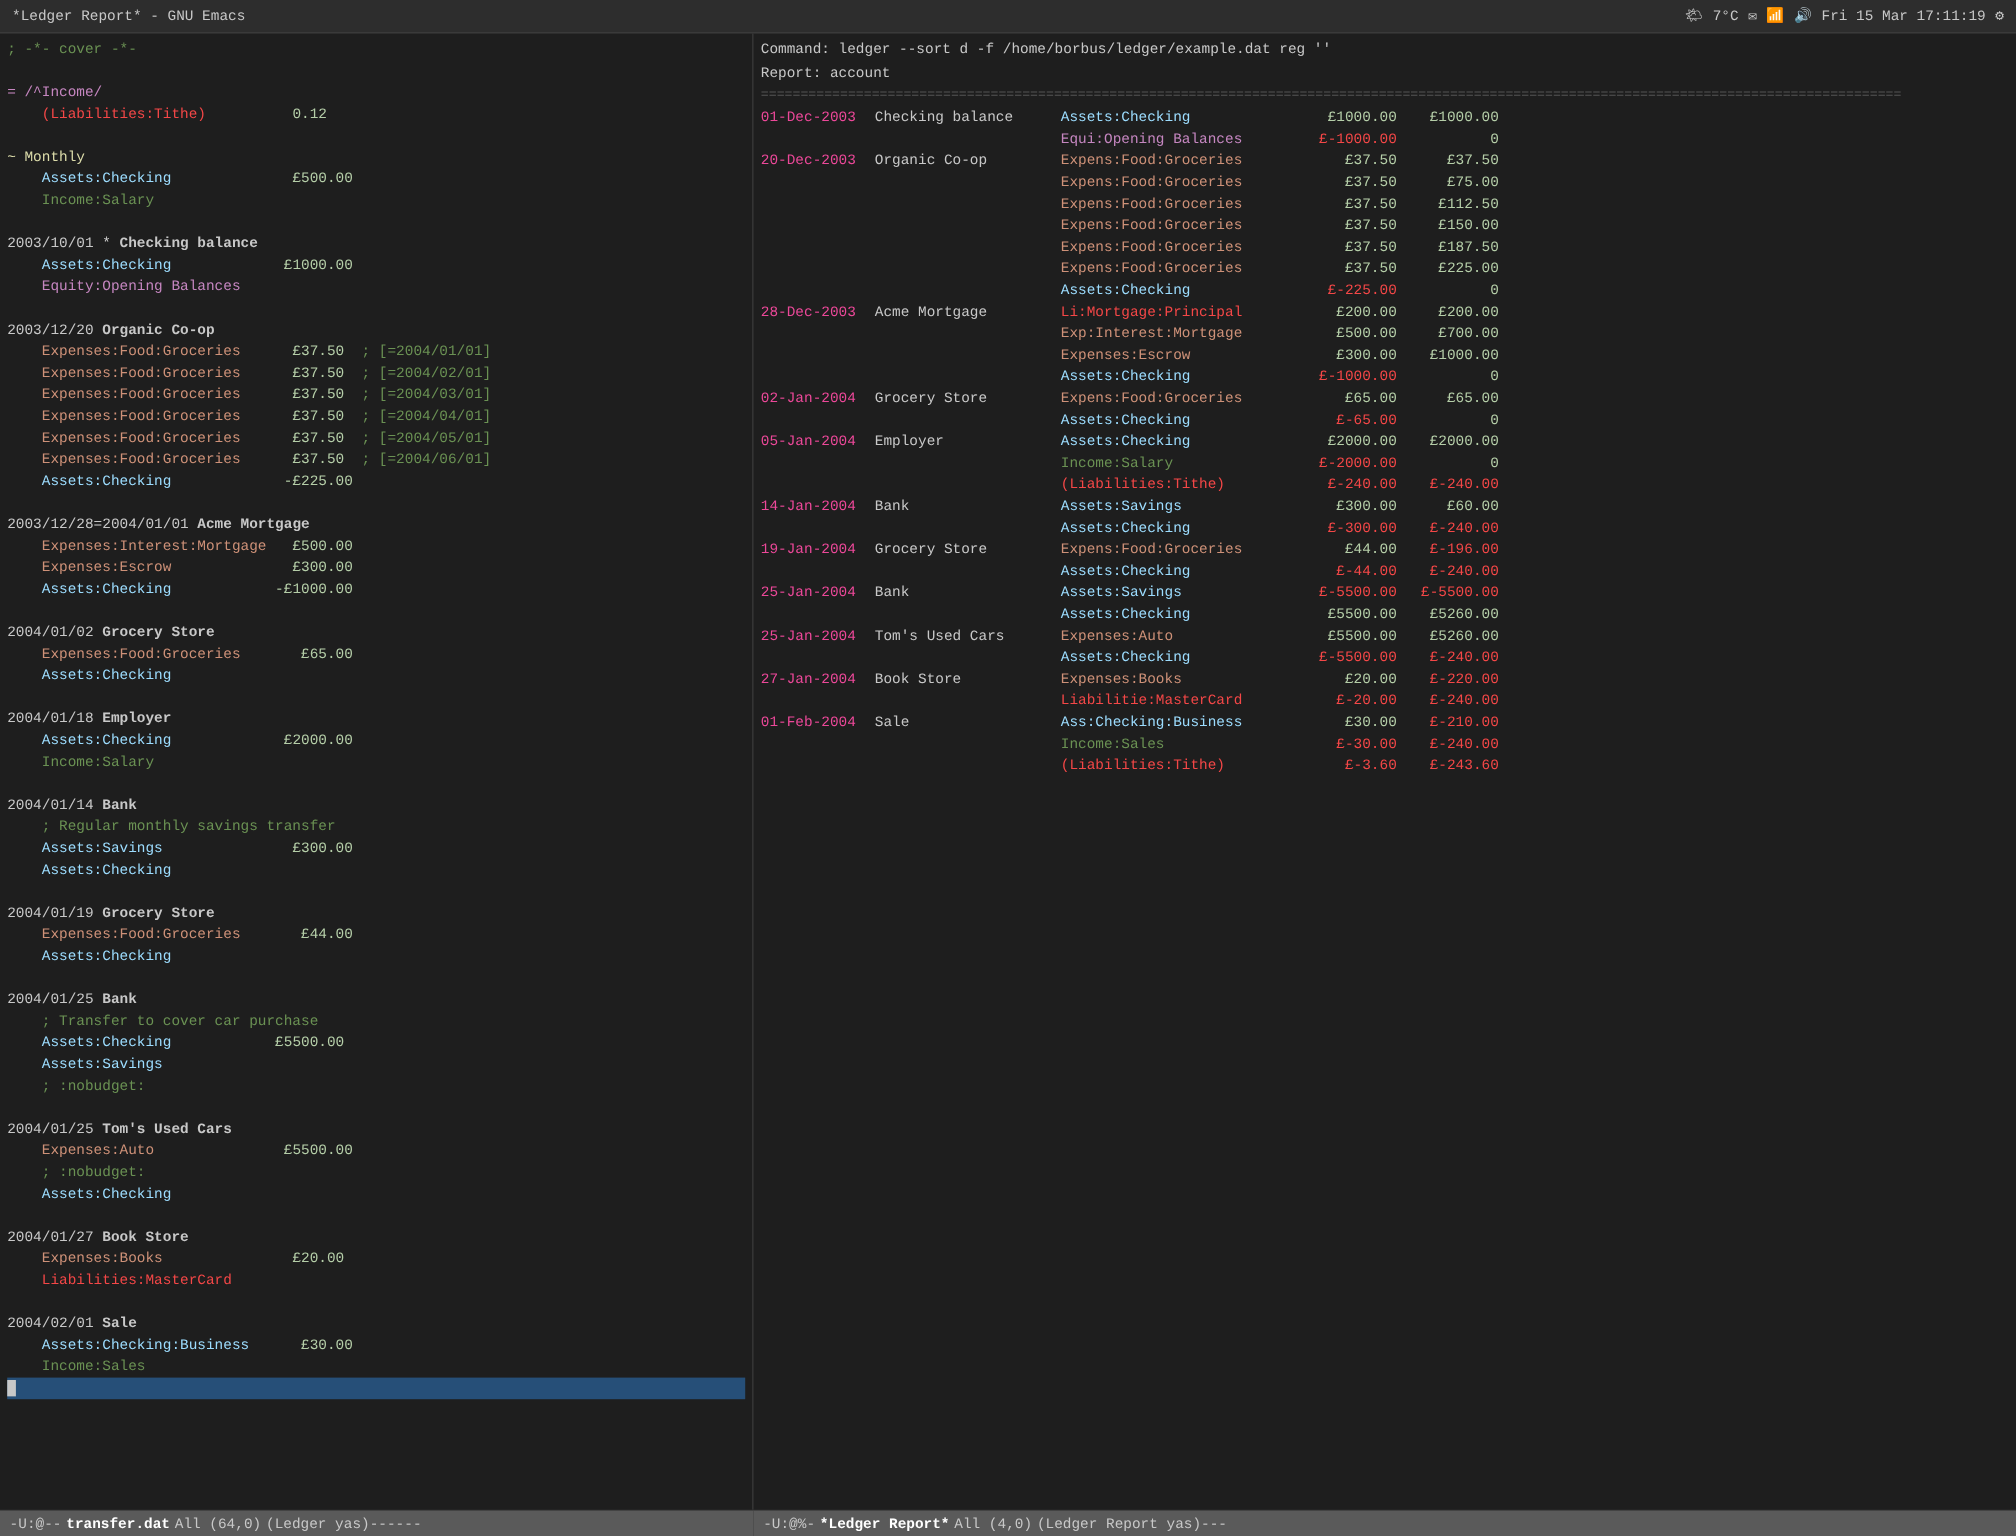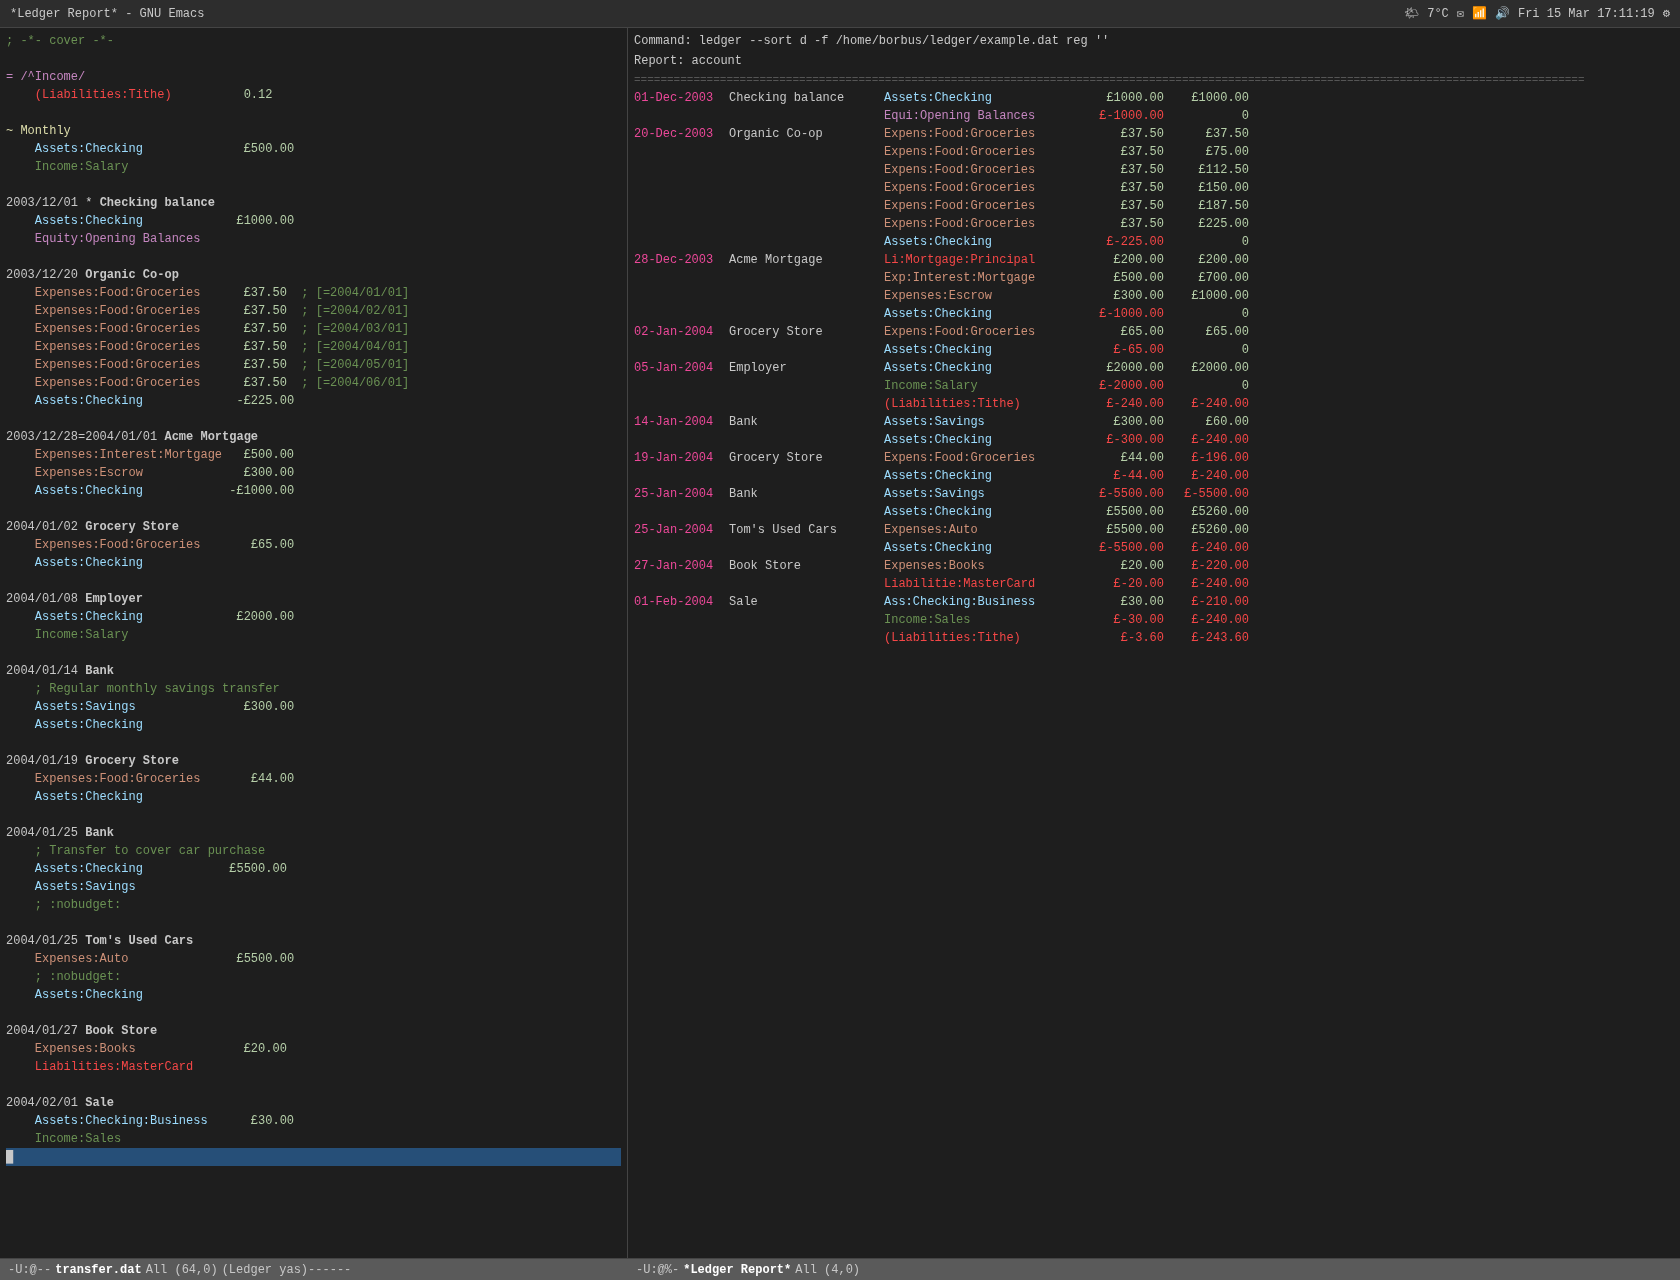--- a/index.html
+++ b/index.html
@@ -139,21 +139,21 @@
   <div id="left-pane">
     <div class="code-line code-comment">; -*- cover -*-</div>
     <div class="code-line">&nbsp;</div>
     <div class="code-line"><span class="code-purple">= /^Income/</span></div>
     <div class="code-line">    <span class="code-account-liab">(Liabilities:Tithe)</span>          <span class="code-amount">0.12</span></div>
     <div class="code-line">&nbsp;</div>
     <div class="code-line"><span class="code-yellow">~ Monthly</span></div>
     <div class="code-line">    <span class="code-account-assets">Assets:Checking</span>              <span class="code-amount">£500.00</span></div>
     <div class="code-line">    <span class="code-account-income">Income:Salary</span></div>
     <div class="code-line">&nbsp;</div>
-    <div class="code-line"><span class="code-date">2003/12/01</span> <span class="code-white">*</span> <span class="code-desc">Checking balance</span></div>
+    <div class="code-line"><span class="code-date">2003/10/01</span> <span class="code-white">*</span> <span class="code-desc">Checking balance</span></div>
     <div class="code-line">    <span class="code-account-assets">Assets:Checking</span>             <span class="code-amount">£1000.00</span></div>
     <div class="code-line">    <span class="code-account-equity">Equity:Opening Balances</span></div>
     <div class="code-line">&nbsp;</div>
     <div class="code-line"><span class="code-date">2003/12/20</span> <span class="code-desc">Organic Co-op</span></div>
     <div class="code-line">    <span class="code-account-expense">Expenses:Food:Groceries</span>      <span class="code-amount">£37.50</span>  <span class="code-comment">; [=2004/01/01]</span></div>
     <div class="code-line">    <span class="code-account-expense">Expenses:Food:Groceries</span>      <span class="code-amount">£37.50</span>  <span class="code-comment">; [=2004/02/01]</span></div>
     <div class="code-line">    <span class="code-account-expense">Expenses:Food:Groceries</span>      <span class="code-amount">£37.50</span>  <span class="code-comment">; [=2004/03/01]</span></div>
     <div class="code-line">    <span class="code-account-expense">Expenses:Food:Groceries</span>      <span class="code-amount">£37.50</span>  <span class="code-comment">; [=2004/04/01]</span></div>
     <div class="code-line">    <span class="code-account-expense">Expenses:Food:Groceries</span>      <span class="code-amount">£37.50</span>  <span class="code-comment">; [=2004/05/01]</span></div>
     <div class="code-line">    <span class="code-account-expense">Expenses:Food:Groceries</span>      <span class="code-amount">£37.50</span>  <span class="code-comment">; [=2004/06/01]</span></div>
@@ -161,21 +161,21 @@
     <div class="code-line">&nbsp;</div>
     <div class="code-line"><span class="code-date">2003/12/28=2004/01/01</span> <span class="code-desc">Acme Mortgage</span></div>
     <div class="code-line">    <span class="code-account-expense">Expenses:Interest:Mortgage</span>   <span class="code-amount">£500.00</span></div>
     <div class="code-line">    <span class="code-account-expense">Expenses:Escrow</span>              <span class="code-amount">£300.00</span></div>
     <div class="code-line">    <span class="code-account-assets">Assets:Checking</span>            <span class="code-amount">-£1000.00</span></div>
     <div class="code-line">&nbsp;</div>
     <div class="code-line"><span class="code-date">2004/01/02</span> <span class="code-desc">Grocery Store</span></div>
     <div class="code-line">    <span class="code-account-expense">Expenses:Food:Groceries</span>       <span class="code-amount">£65.00</span></div>
     <div class="code-line">    <span class="code-account-assets">Assets:Checking</span></div>
     <div class="code-line">&nbsp;</div>
-    <div class="code-line"><span class="code-date">2004/01/08</span> <span class="code-desc">Employer</span></div>
+    <div class="code-line"><span class="code-date">2004/01/18</span> <span class="code-desc">Employer</span></div>
     <div class="code-line">    <span class="code-account-assets">Assets:Checking</span>             <span class="code-amount">£2000.00</span></div>
     <div class="code-line">    <span class="code-account-income">Income:Salary</span></div>
     <div class="code-line">&nbsp;</div>
     <div class="code-line"><span class="code-date">2004/01/14</span> <span class="code-desc">Bank</span></div>
     <div class="code-line code-comment">    ; Regular monthly savings transfer</div>
     <div class="code-line">    <span class="code-account-assets">Assets:Savings</span>               <span class="code-amount">£300.00</span></div>
     <div class="code-line">    <span class="code-account-assets">Assets:Checking</span></div>
     <div class="code-line">&nbsp;</div>
     <div class="code-line"><span class="code-date">2004/01/19</span> <span class="code-desc">Grocery Store</span></div>
     <div class="code-line">    <span class="code-account-expense">Expenses:Food:Groceries</span>       <span class="code-amount">£44.00</span></div>
@@ -246,14 +246,15 @@
   <div class="status-left">
     <span>-U:@--</span>
     <span style="color:#fff; font-weight:bold;">transfer.dat</span>
     <span>All (64,0)</span>
     <span style="flex:1;">(Ledger yas)------</span>
   </div>
   <div class="status-right">
     <span>-U:@%-</span>
     <span style="color:#fff; font-weight:bold;">*Ledger Report*</span>
     <span>All (4,0)</span>
+    <span style="flex:1;">(Ledger Report yas)---</span>
   </div>
 </div>
 
 </body></html>

